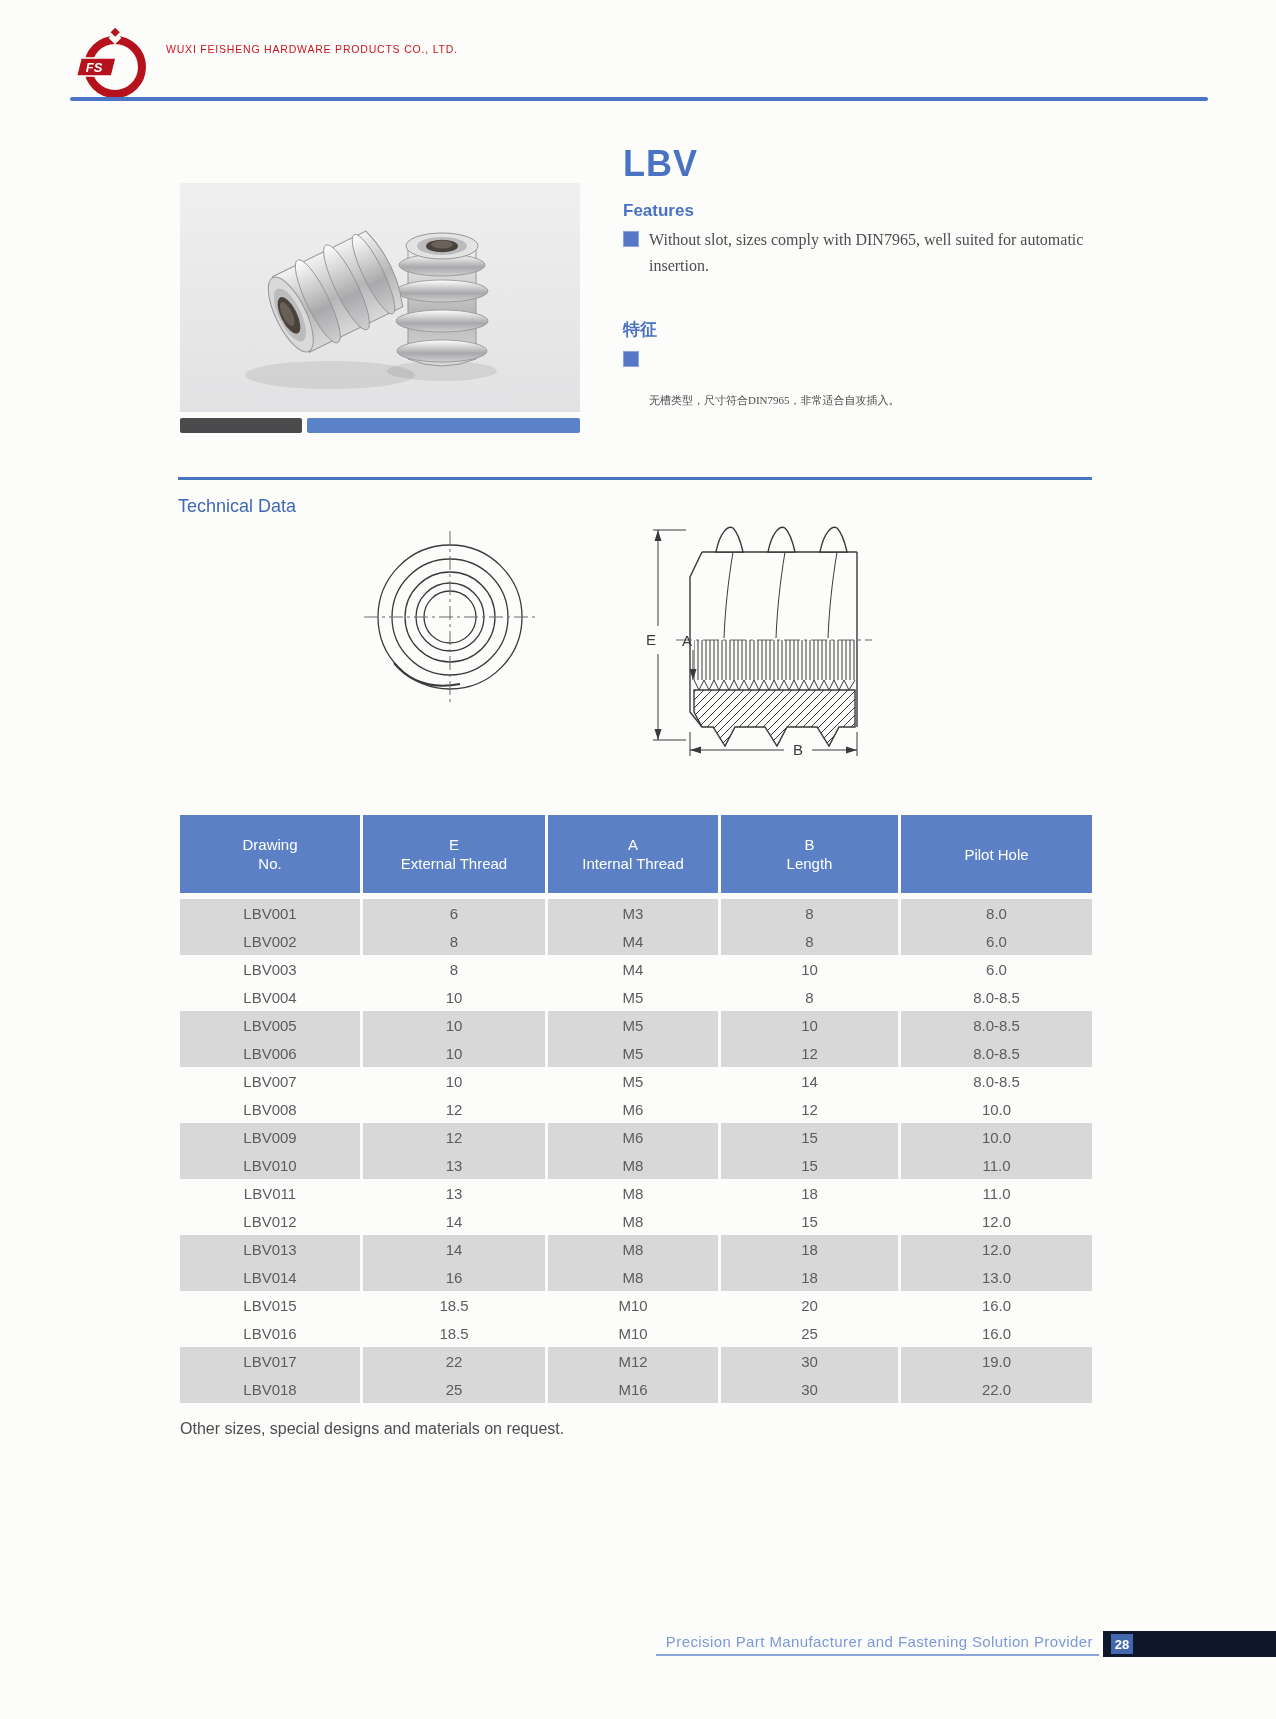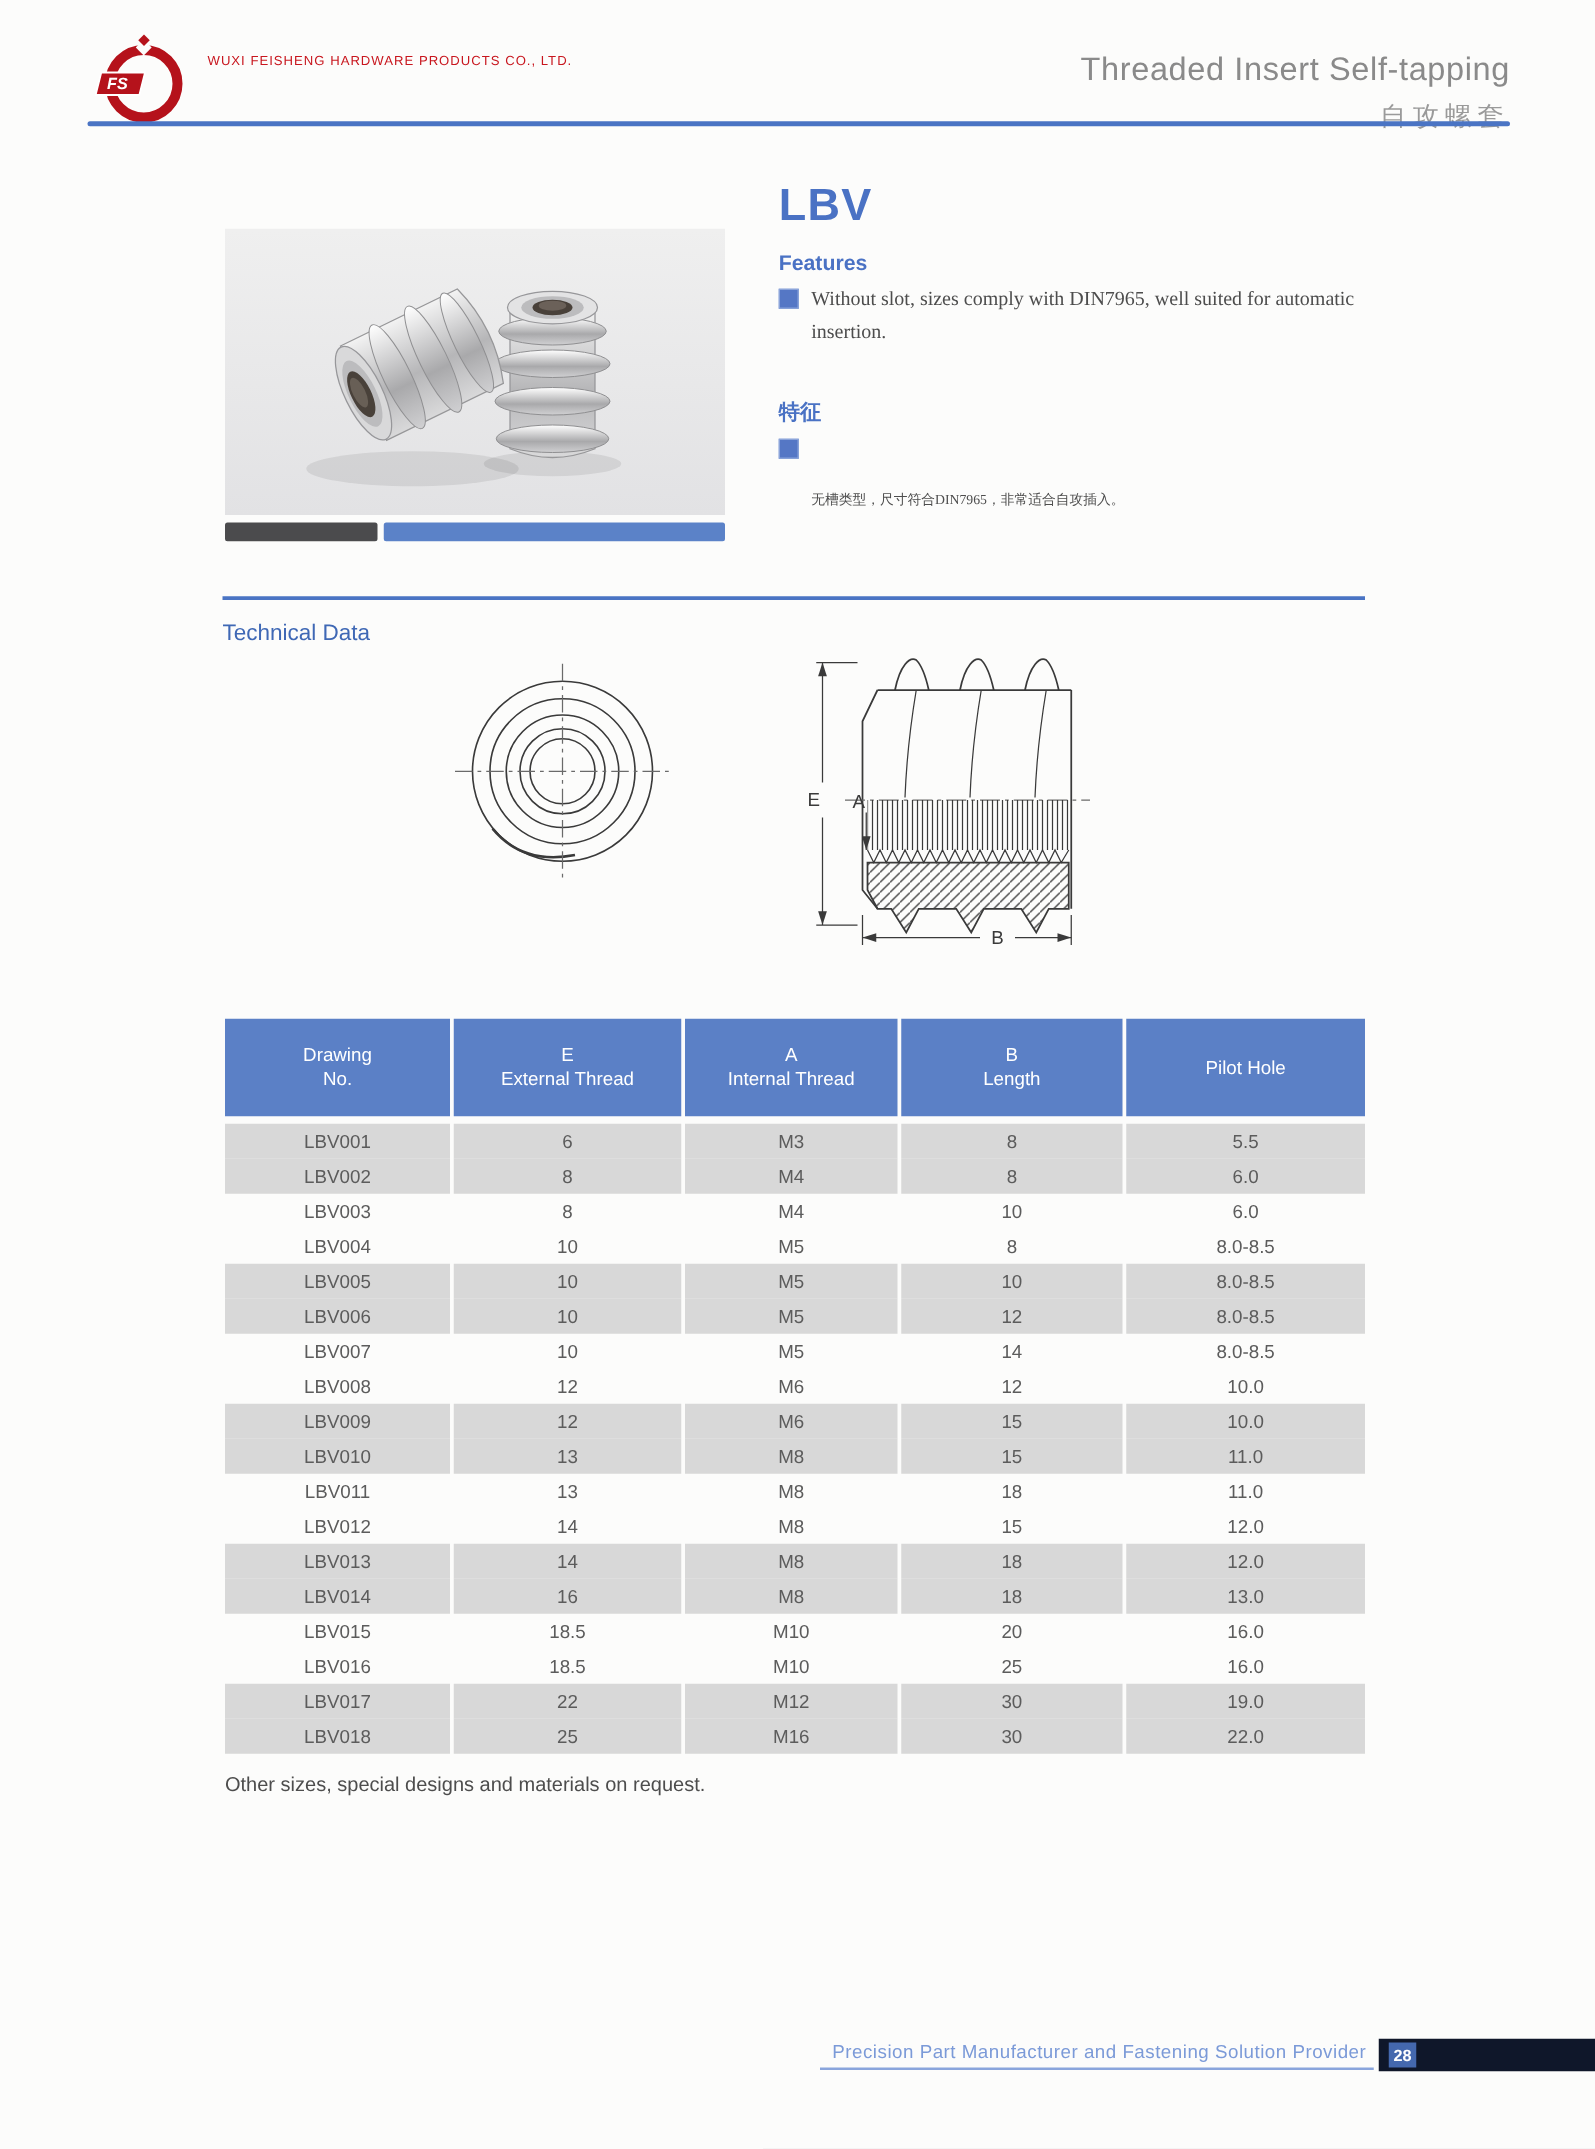--- a/index.html
+++ b/index.html
@@ -62,24 +62,20 @@
     <rect x="38.5" y="7.5" width="9" height="9" fill="#fcfcfb" transform="rotate(45 43 12)"></rect>
     <rect x="40" y="3" width="6.5" height="6.5" fill="#b5121b" transform="rotate(45 43.2 6.2)"></rect>
     <g transform="translate(9,32) skewX(-14)">
       <rect x="0" y="0" width="35" height="18" fill="#b5121b" stroke="#ffffff" stroke-width="1.5"></rect>
     </g>
     <text x="22" y="45.5" text-anchor="middle" font-size="13" font-weight="bold" font-style="italic" fill="#ffffff" font-family="'Liberation Serif',serif">FS</text>
   </svg>
   <div id="company">
     <div class="en">WUXI FEISHENG HARDWARE PRODUCTS CO., LTD.</div>
   </div>
-  <div id="head-titles">
-    <div class="t-en">Threaded Insert Self-tapping</div>
-    <div class="t-cn">自攻螺套</div>
-  </div>
   <div class="rule1"></div>
 
   <div id="photo">
     <svg width="400" height="229" viewBox="0 0 400 229">
       <defs>
         <linearGradient id="met" x1="0" y1="0" x2="0" y2="1">
           <stop offset="0" stop-color="#f3f3f3"></stop>
             <stop offset=".55" stop-color="#b6b6b8"></stop>
             <stop offset="1" stop-color="#d9d9da"></stop>
         </linearGradient>
@@ -221,21 +217,21 @@
         <span>Pilot Hole</span>
         <span></span>
       </div>
     </div>
     <div>
         <div class="trow shaded">
           <div class="tcell">LBV001</div>
           <div class="tcell">6</div>
           <div class="tcell">M3</div>
           <div class="tcell">8</div>
-          <div class="tcell">5.5</div>
+          <div class="tcell">8.0</div>
         </div>
         <div class="trow shaded">
           <div class="tcell">LBV002</div>
           <div class="tcell">8</div>
           <div class="tcell">M4</div>
           <div class="tcell">8</div>
           <div class="tcell">6.0</div>
         </div>
         <div class="trow">
           <div class="tcell">LBV003</div>

